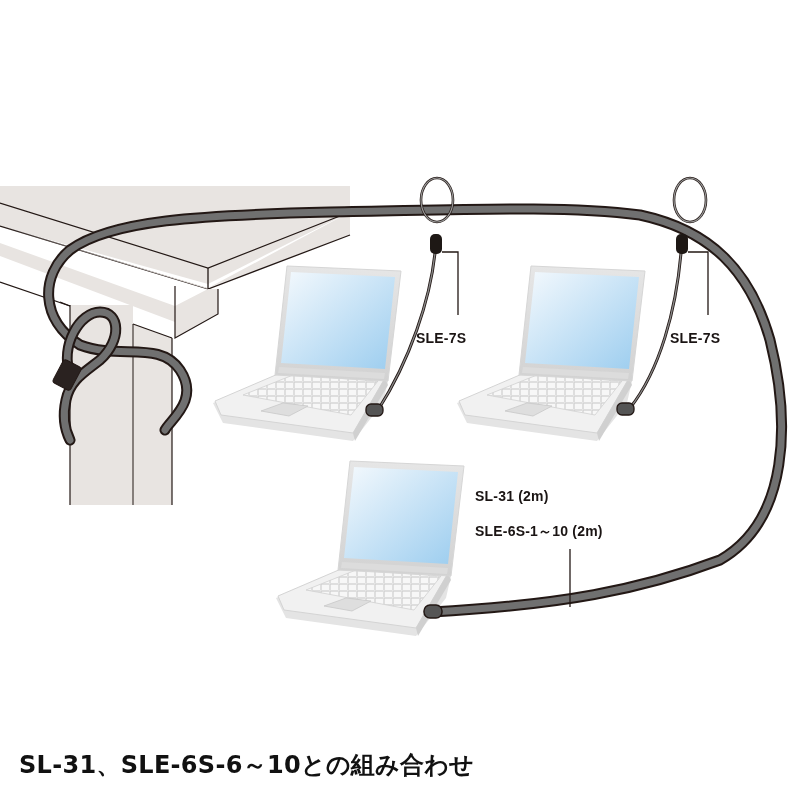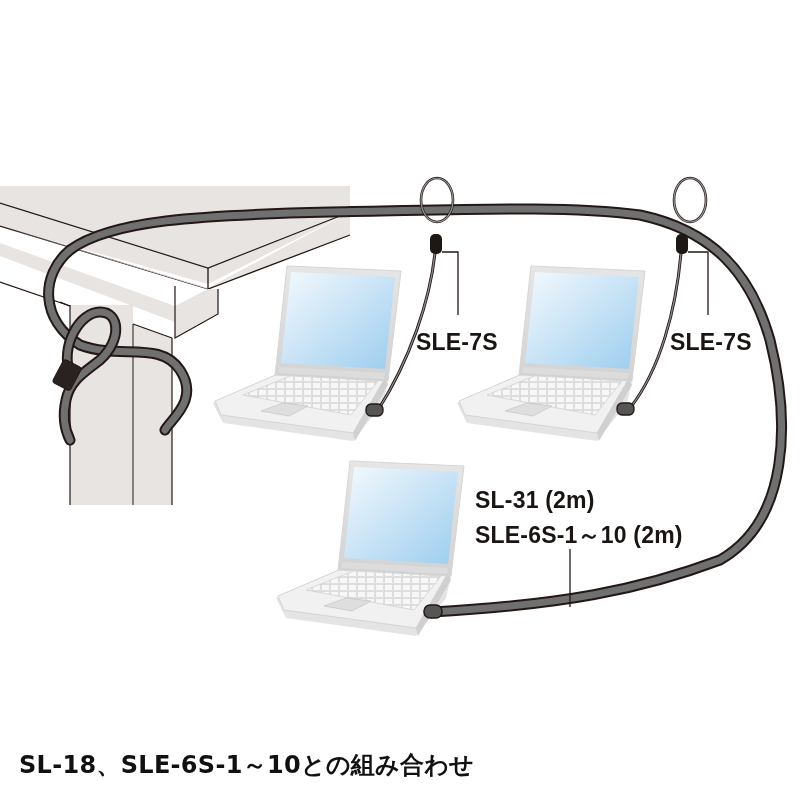--- a/index.html
+++ b/index.html
@@ -1,19 +1,19 @@
 <!DOCTYPE html>
 <html><head>
   <meta charset="utf-8">
   <style>
     html, body { margin: 0; padding: 0; background: #ffffff; }
     body { width: 800px; height: 800px; position: relative; overflow: hidden;
            font-family: "Liberation Sans", "DejaVu Sans", sans-serif; }
     #scene { position: absolute; left: 0; top: 0; width: 800px; height: 800px; }
-    .label { position: absolute; color: #1a1413; font-size: 23px; font-weight: 600;
+    .label { position: absolute; color: #1a1413; font-size: 14px; font-weight: 600;
              letter-spacing: 0.2px; white-space: nowrap; line-height: 1; }
     .lbl-sle7s-a { left: 416px; top: 331px; }
     .lbl-sle7s-b { left: 670px; top: 331px; }
     .lbl-sl31    { left: 475px; top: 489px; text-align: center; }
     .lbl-sle6s   { left: 475px; top: 516px; margin-top: 8px; }
     .caption { position: absolute; left: 19px; top: 749px; font-size: 24px; font-weight: 600;
                color: #111; white-space: nowrap; font-family: "DejaVu Sans", sans-serif; letter-spacing: 0.3px; }
   </style>
 </head>
 <body>
@@ -107,13 +107,13 @@
   </g>
 
   <path d="M570,549 L570,607" stroke="#231815" stroke-width="1.3" fill="none"></path>
 </svg>
 
 <div class="label lbl-sle7s-a">SLE-7S</div>
 <div class="label lbl-sle7s-b">SLE-7S</div>
 <div class="label lbl-sl31">SL-31 (2m)</div>
 <div class="label lbl-sle6s">SLE-6S-1～10 (2m)</div>
 
-<div class="caption">SL-18、SLE-6S-1～10との組み合わせ</div>
+<div class="caption">SL-31、SLE-6S-6～10との組み合わせ</div>
 
 </body></html>

